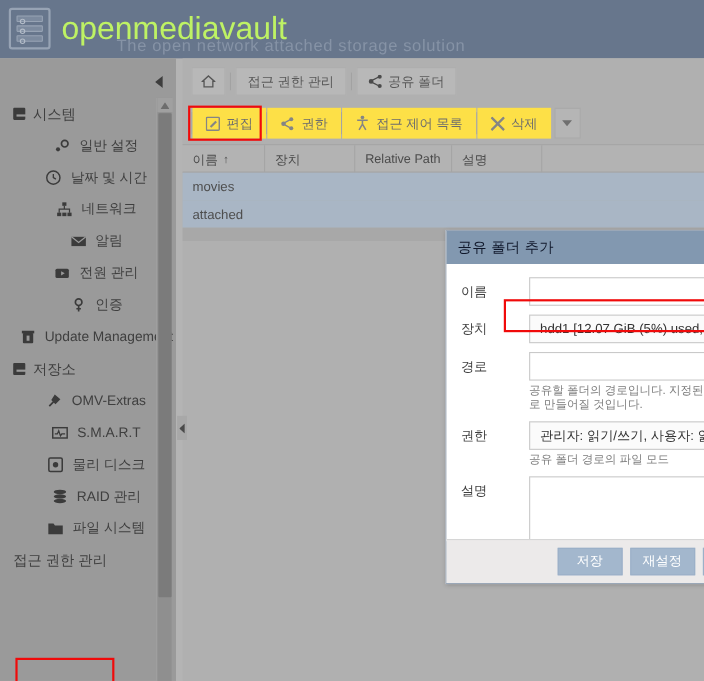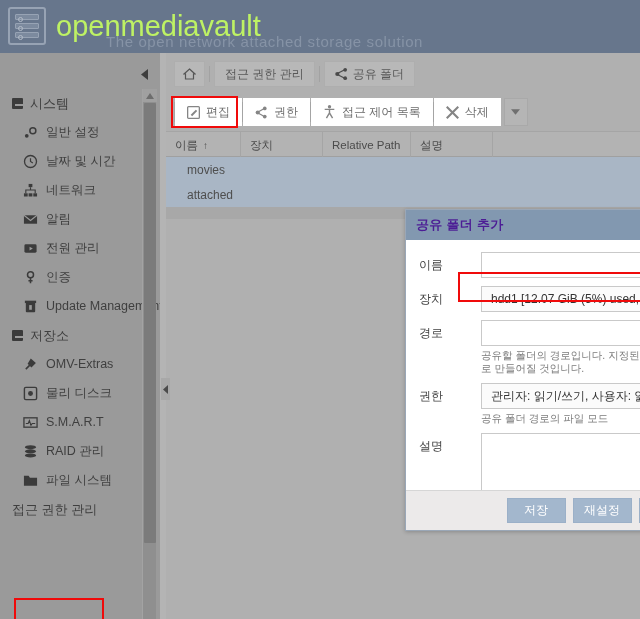--- a/index.html
+++ b/index.html
@@ -43,21 +43,21 @@
   
   .sidebar {
     position: absolute; left: 0; top: 53px; width: 160px; height: 566px;
     background: #9a9a9a; overflow: hidden;
   }
   .nav-list { position: absolute; left: 0; top: 36px; width: 152px; }
   .nav-item {
     display: flex; align-items: center; height: 29px; padding-left: 10px;
     color: #3f3f3f; font-size: 12.5px; white-space: nowrap;
   }
-  .nav-item.child { padding-left: 22px; }
+  .nav-item.child { padding-left: 22px; justify-content: center; }
   .nav-ico {
     width: 17px; height: 17px; margin-right: 7px; flex: 0 0 17px;
     display: flex; align-items: center; justify-content: center;
     color: #3b3b3b; font-size: 13px; line-height: 1;
   }
   .nav-ico svg { display: block; }
   .nav-label { line-height: 17px; }
   .grp-ico {
     width: 11px; height: 11px; border: 2px solid #3b3b3b; background: #3b3b3b;
     position: relative; border-radius: 1px; margin-right: 7px; flex: 0 0 11px;
@@ -114,21 +114,21 @@
   .bc-home { padding: 0 8px; }
   .bc-sep { width: 1px; height: 16px; background: #a2a2a2; margin: 0 4px; }
 
   .toolbar {
     position: absolute; left: 0; top: 41px; width: 474px; height: 36px;
     background: #b0b0b0; display: flex; align-items: center; padding-left: 8px;
   }
   .tb-btn {
     height: 28px; display: flex; align-items: center; gap: 6px;
     padding: 0 11px; font-size: 12px; color: #6d6d6d;
-    background: #ffffff; border: 1px solid transparent;
+    background: #fde047; border: 1px solid transparent;
   }
   .tb-btn.active { color: #3c3c3c; background: #b9b9b9; border: 1px solid #a6a6a6; }
   .tb-sep { width: 1px; height: 20px; background: #a4a4a4; }
   .tb-caret {
     width: 24px; height: 28px; display: flex; align-items: center; justify-content: center;
     background: #b5b5b5; border: 1px solid #a9a9a9; margin-left: 3px;
   }
   .tb-highlight {
     position: absolute; left: 5px; top: 2px; width: 67px; height: 32px;
     border: 2px solid #f00a0a; pointer-events: none;
@@ -143,35 +143,35 @@
     display: flex; align-items: center; padding-left: 9px; font-size: 11.5px;
     color: #4b4b4b; border-right: 1px solid #a5a5a5; height: 26px;
   }
   .gh-sort { margin-left: 5px; font-size: 10px; }
 
   .grid-body { position: absolute; left: 0; top: 104px; width: 474px; height: 60px; }
   .grid-row {
     height: 25px; display: flex; align-items: center; padding-left: 9px;
     font-size: 12px; color: #4e4e4e; background: #a9b6c5;
   }
-  .grid-row .cell0 { width: 75px; margin-left: 12px; }
+  .grid-row .cell0 { width: 75px; }
   .grid-fill { position: absolute; left: 0; top: 50px; width: 474px; height: 12px; background: #a8a8a8; }
 
   
   .dialog {
     position: absolute; left: 239px; top: 156px; width: 394px; height: 322px;
     background: #eceaea; border: 1px solid #9aa7b7;
     box-shadow: 0 1px 4px rgba(0,0,0,0.22);
     z-index: 20;
   }
   .dlg-head {
     height: 30px; background: #8298b0; display: flex; align-items: center;
     padding: 0 10px; justify-content: space-between;
   }
-  .dlg-title { color: #4c1d95; font-size: 13px; font-weight: bold; letter-spacing: .3px; }
+  .dlg-title { color: #0f172a; font-size: 13px; font-weight: normal; letter-spacing: .3px; }
   .dlg-body {
     position: absolute; left: 0; top: 30px; width: 392px; height: 252px;
     background: #ffffff; padding: 12px 13px 0 13px;
   }
   .frm-row { display: flex; align-items: flex-start; margin-bottom: 8px; }
   .frm-label {
     width: 62px; flex: 0 0 62px; font-size: 12px; color: #3f3f3f;
     padding-top: 6px; line-height: 14px;
   }
   .frm-ctrl { flex: 1 1 auto; position: relative; }
@@ -304,34 +304,34 @@
           <span class="nav-ico">
             <svg width="15" height="15" viewBox="0 0 16 16">
               <path d="M3 13 L7 9 M6 7 L9 10 L12.5 6.5 L8.5 3 Z" stroke="#3b3b3b" stroke-width="1.7" fill="#3b3b3b"></path>
             </svg>
           </span>
           <span class="nav-label">OMV-Extras</span>
         </div>
         <div class="nav-item child">
           <span class="nav-ico">
             <svg width="15" height="15" viewBox="0 0 16 16">
+              <rect x="1" y="3" width="14" height="10" fill="none" stroke="#3b3b3b" stroke-width="1.4"></rect>
+              <path d="M3 9 L5.5 9 L6.8 6 L8.5 11 L9.8 9 L13 9" stroke="#3b3b3b" stroke-width="1.2" fill="none"></path>
+            </svg>
+          </span>
+          <span class="nav-label">S.M.A.R.T</span>
+        </div>
+        <div class="nav-item child">
+          <span class="nav-ico">
+            <svg width="15" height="15" viewBox="0 0 16 16">
               <rect x="1.5" y="1.5" width="13" height="13" rx="1.5" fill="none" stroke="#3b3b3b" stroke-width="1.5"></rect>
               <circle cx="8" cy="8" r="2.6" fill="#3b3b3b"></circle>
             </svg>
           </span>
           <span class="nav-label">물리 디스크</span>
-        </div>
-        <div class="nav-item child">
-          <span class="nav-ico">
-            <svg width="15" height="15" viewBox="0 0 16 16">
-              <rect x="1" y="3" width="14" height="10" fill="none" stroke="#3b3b3b" stroke-width="1.4"></rect>
-              <path d="M3 9 L5.5 9 L6.8 6 L8.5 11 L9.8 9 L13 9" stroke="#3b3b3b" stroke-width="1.2" fill="none"></path>
-            </svg>
-          </span>
-          <span class="nav-label">S.M.A.R.T</span>
         </div>
         <div class="nav-item child">
           <span class="nav-ico">
             <svg width="15" height="15" viewBox="0 0 16 16">
               <ellipse cx="8" cy="3.4" rx="6" ry="2.1" fill="#3b3b3b"></ellipse>
               <ellipse cx="8" cy="7.8" rx="6" ry="2.1" fill="#3b3b3b"></ellipse>
               <ellipse cx="8" cy="12.2" rx="6" ry="2.1" fill="#3b3b3b"></ellipse>
             </svg>
           </span>
           <span class="nav-label">RAID 관리</span>

